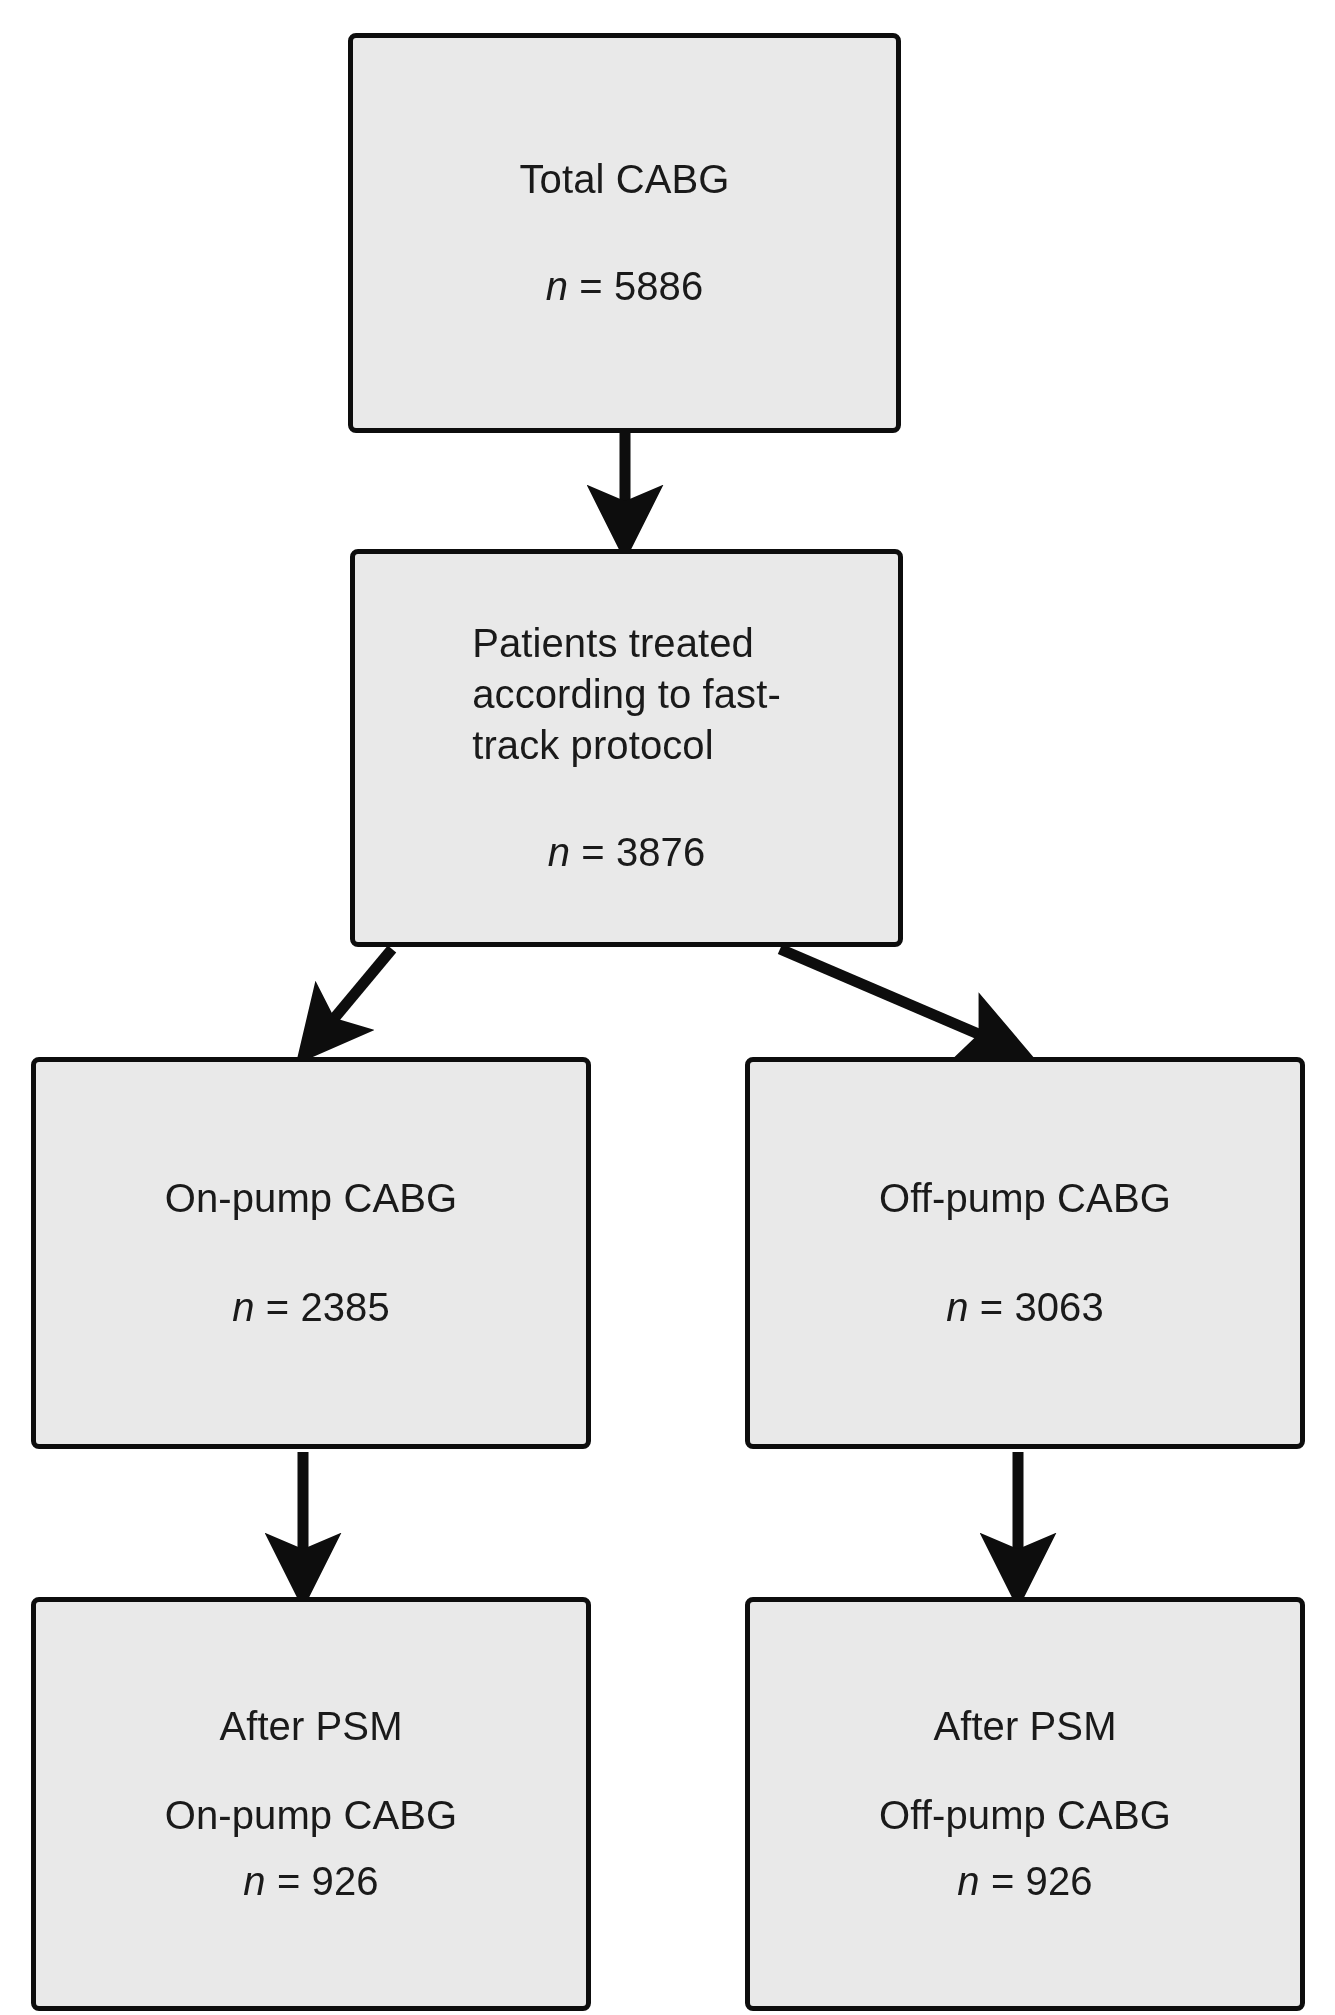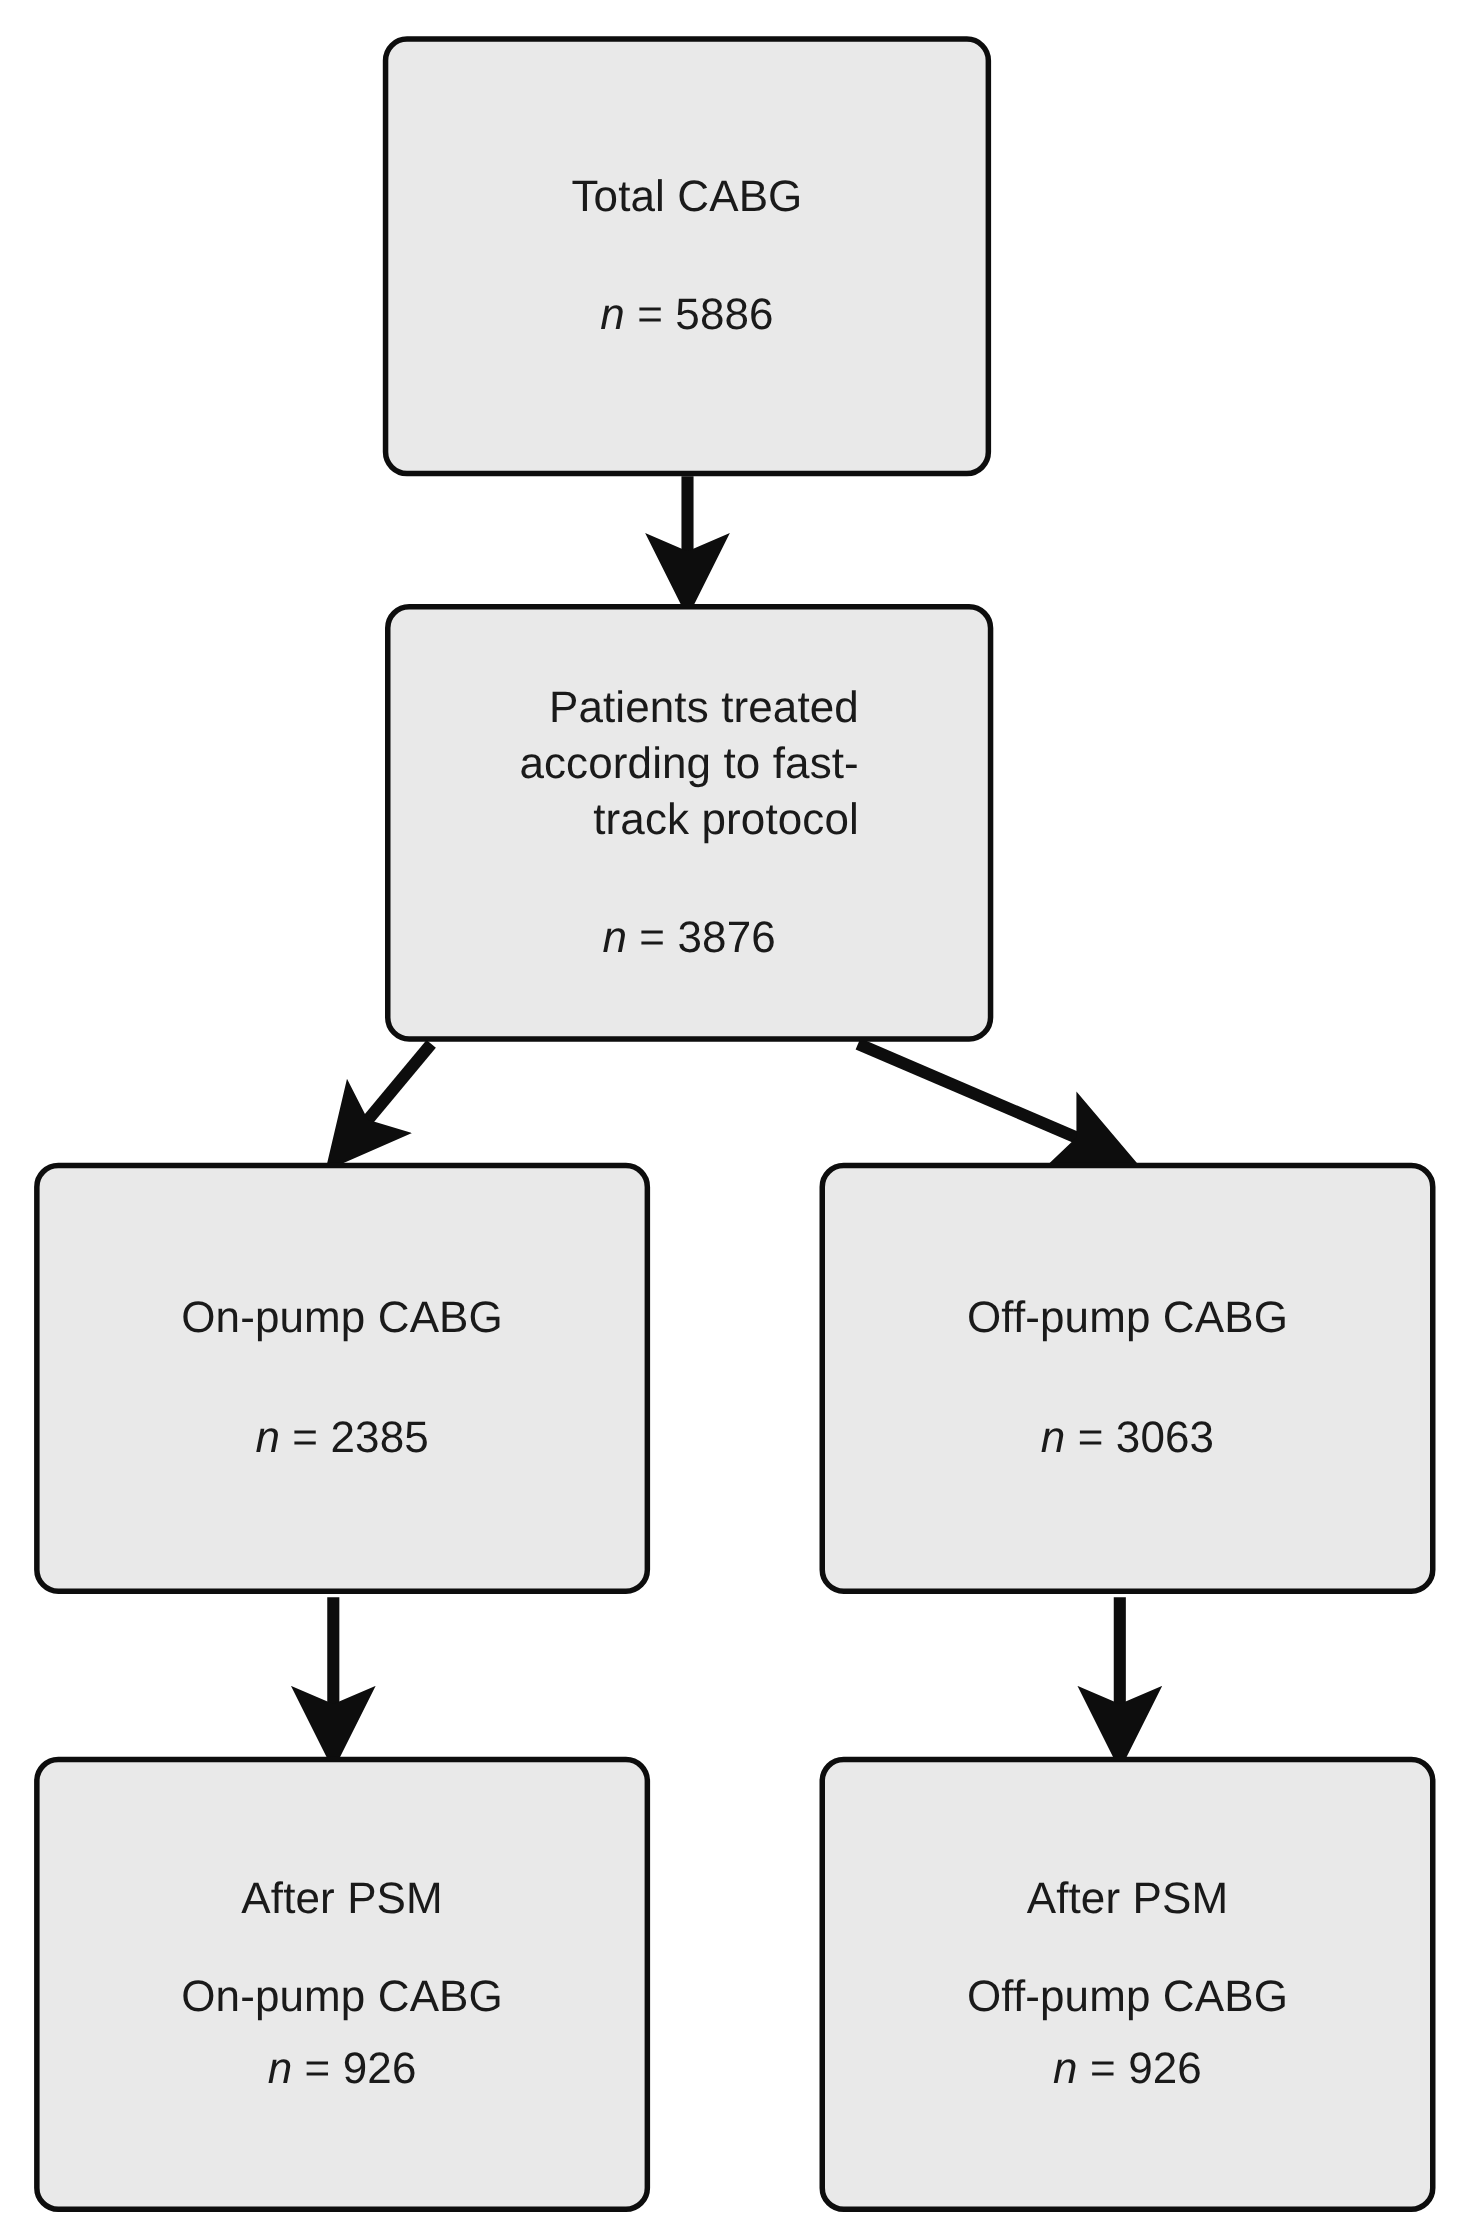--- a/index.html
+++ b/index.html
@@ -23,26 +23,26 @@
     top: 0;
     width: 1335px;
     height: 2015px;
     pointer-events: none;
   }
   .node {
     position: absolute;
     box-sizing: border-box;
     background: #e9e9e9;
     border: 5px solid #0d0d0d;
-    border-radius: 22px;
+    border-radius: 8px;
     display: flex;
     flex-direction: column;
     align-items: center;
     justify-content: center;
-    text-align: right;
+    text-align: left;
     color: #1a1a1a;
     font-size: 40px;
     line-height: 1.28;
     letter-spacing: 0.1px;
     z-index: 2;
   }
   .node .title {
     white-space: pre-line;
   }
   .node .count {

